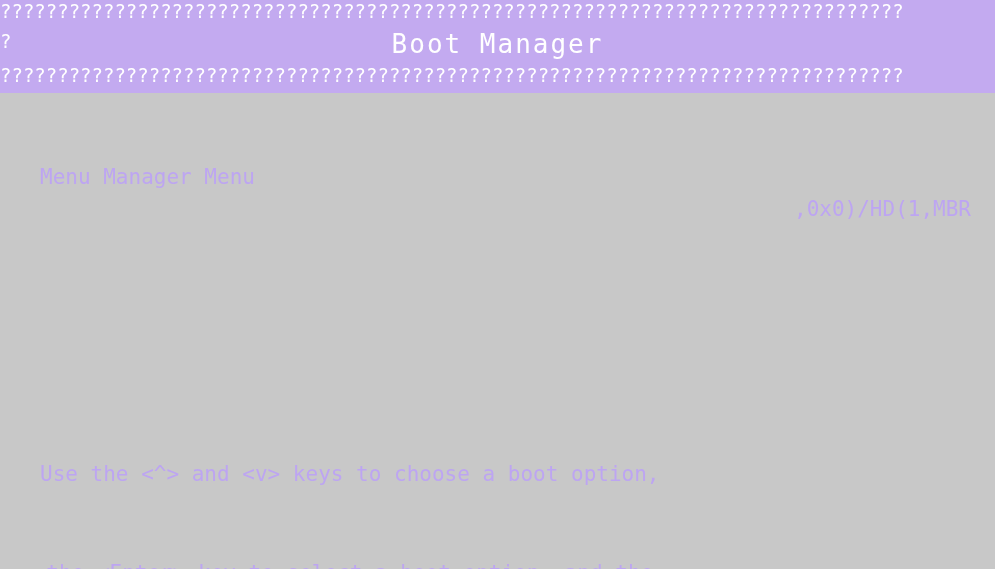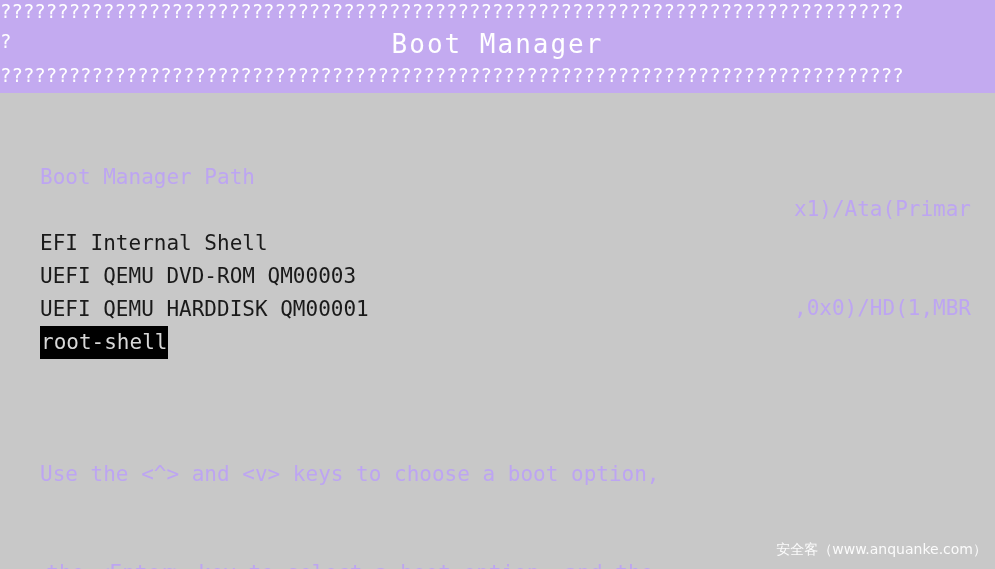--- a/index.html
+++ b/index.html
@@ -152,37 +152,29 @@
     <div class="border-row border-top">???????????????????????????????????????????????????????????????????????????????</div>
 
     <div class="title-row">
       <div class="title-side">?</div>
       <div class="title-text">Boot Manager</div>
     </div>
 
     <div class="border-row border-bottom">???????????????????????????????????????????????????????????????????????????????</div>
   </div>
 
-  <div class="mono menu-heading">Boot Manager Path</div>
+  <div class="mono menu-heading">Menu Manager Menu</div>
 
-  <div class="menu-list">
-    <span class="mono menu-item">EFI Internal Shell</span>
-    <span class="mono menu-item">UEFI QEMU DVD-ROM QM00003</span>
-    <span class="mono menu-item">UEFI QEMU HARDDISK QM00001</span>
-    <span class="mono menu-item selected">root-shell</span>
-  </div>
 
   <div class="mono devpath">
-    <span class="devpath-line">x1)/Ata(Primar</span>
     <span class="devpath-line">,0x0)/HD(1,MBR</span>
     
     
   </div>
 
   <div class="mono help-block">
     <span class="help-line">Use the &lt;^&gt; and &lt;v&gt; keys to choose a boot option,</span>
     <span class="help-line">the &lt;Enter&gt; key to select a boot option, and the</span>
     
   </div>
 
-  <div class="watermark">安全客（www.anquanke.com）</div>
 
 </div>
 
 </body></html>

